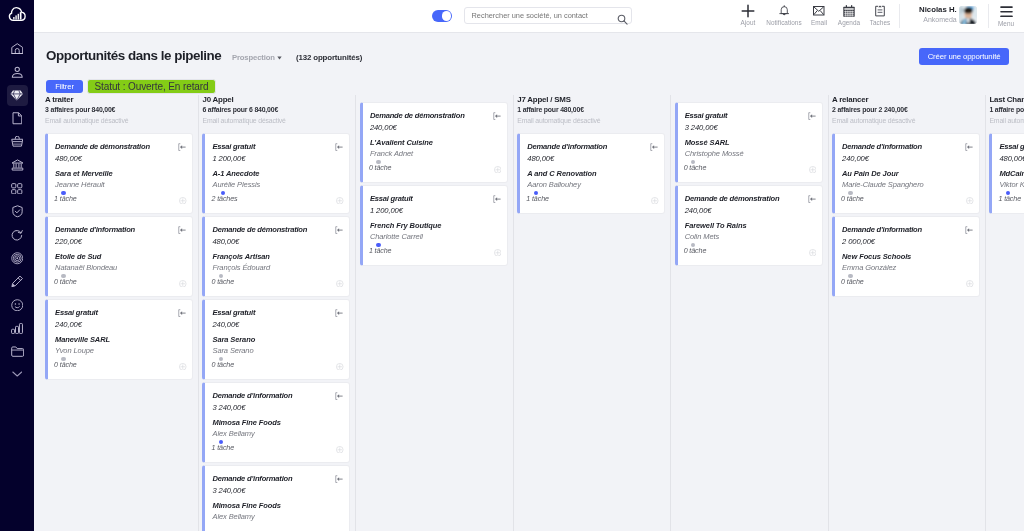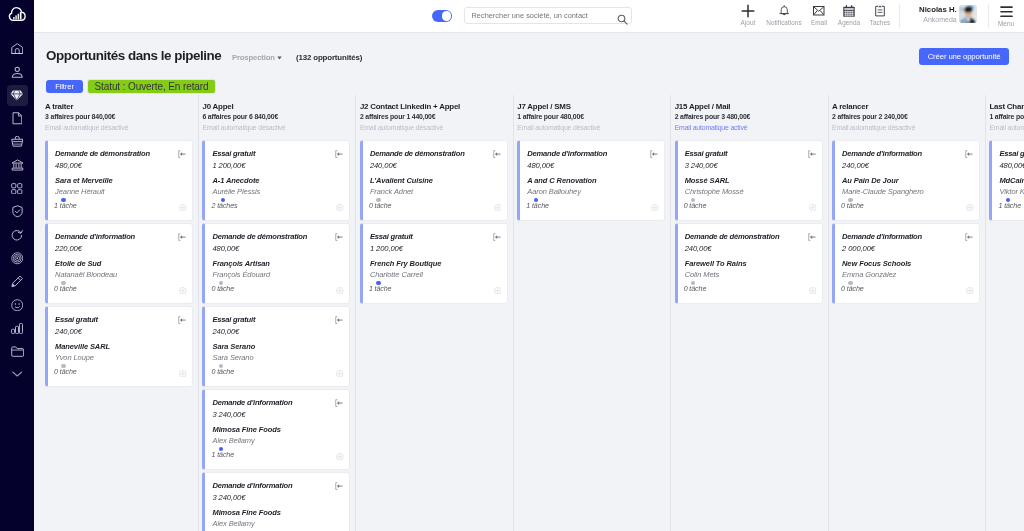--- a/index.html
+++ b/index.html
@@ -26,21 +26,21 @@
   #toggle { position:absolute; left:398px; top:10px; width:20px; height:11.5px; border-radius:6px; background:#4767fa; }
   #toggle .knob { position:absolute; right:1px; top:1px; width:9.5px; height:9.5px; border-radius:50%; background:#fff; }
   #search { position:absolute; left:430px; top:7px; width:168px; height:17px; border:1px solid #e4e5eb; border-radius:3px; background:#fff; }
   #search input { position:absolute; left:4.5px; top:0; width:135px; height:15px; border:0; outline:0; background:transparent; font-family:"Liberation Sans",sans-serif; font-size:7.4px; color:#9a9ca5; }
   #search .s-ic { position:absolute; left:152px; top:3px; }
   .tb-actions { position:absolute; left:0; top:0; width:990px; height:31px; }
   .tb-act { position:absolute; top:5px; width:44px; margin-left:-22px; display:flex; flex-direction:column; align-items:center; }
   .tb-act .ic { height:12px; display:flex; align-items:center; justify-content:center; }
   .tb-act .lb { font-size:6.4px; color:#9b9da6; margin-top:2px; letter-spacing:.05px; }
   .tb-sep { position:absolute; top:4px; width:1px; height:24px; background:#e9eaee; }
-  #user { position:absolute; left:885px; top:5px; display:flex; }
+  #user { position:absolute; left:885px; top:5px; display:flex; align-items:center; }
   #user .utext { text-align:right; margin-right:6px; }
   #user .uav { margin-left:-4px; }
   #user .uname { font-size:7.8px; font-weight:bold; color:#22242b; line-height:10px; }
   #user .uorg { font-size:7px; color:#a2a4ad; line-height:9px; }
   #user .uav { width:18px; height:18px; border-radius:3px; overflow:hidden; }
   #menu { position:absolute; left:972px; top:6px; width:40px; margin-left:-20px; display:flex; flex-direction:column; align-items:center; }
   #menu .ic { height:11px; display:flex; align-items:center; }
   #menu .lb { font-size:6.4px; color:#9b9da6; margin-top:3px; }
   
   #page { position:absolute; left:34px; top:33px; width:990px; height:498px; }
@@ -49,21 +49,21 @@
   #psel .car { display:inline-block; margin-left:2px; position:relative; top:0px; }
   #pcount { position:absolute; left:262px; top:19.5px; font-size:7.9px; color:#2c2e36; font-weight:bold; letter-spacing:-.15px; }
   #createbtn { position:absolute; left:885px; top:15px; width:90px; height:17px; padding:0; background:#4767fa; color:#fff; border:0; border-radius:3px; font-family:"Liberation Sans",sans-serif; font-size:7.8px; display:flex; align-items:center; justify-content:center; letter-spacing:-.15px; }
   #filterbtn { position:absolute; left:12px; top:47px; width:37px; height:13px; padding:0; background:#4767fa; color:#fff; border:0; border-radius:3px; font-family:"Liberation Sans",sans-serif; font-size:7.6px; display:flex; align-items:center; justify-content:center; letter-spacing:-.1px; }
   #filterchip { position:absolute; left:53px; top:46px; height:15px; padding:0 6.5px; background:#84cc16; border:1px solid #e4e5eb; border-radius:3px; font-size:10px; color:#33353d; display:flex; align-items:center; letter-spacing:-.1px; }
   
   #board { position:absolute; left:6.6px; top:62px; width:984px; height:436px; display:flex; }
   .col { width:157.4px; flex:0 0 157.4px; position:relative; padding-left:4.5px; padding-right:5px; }
   .col .sep { position:absolute; left:0; top:0; width:1px; height:436px; background:#e2e3e8; }
   .col:first-child .sep { display:none; }
-  .col .chead { padding-top:7px; }
+  .col .chead { padding-top:0; }
   .col .ctitle { font-size:7.9px; font-weight:bold; color:#1e2028; line-height:10px; white-space:nowrap; letter-spacing:-.2px; }
   .col .csum { font-size:6.9px; font-weight:bold; color:#2e3038; line-height:10px; white-space:nowrap; letter-spacing:-.18px; }
   .col .cmail { font-size:6.9px; color:#bcbec6; line-height:11px; white-space:nowrap; letter-spacing:-.18px; }
   .col .cmail.on { color:#6d7ef9; }
   .cards { margin-top:7px;font-style:italic; }
   .card { position:relative; background:#fff; border:1px solid #ebecf0; border-left:3px solid #94a7f6; border-radius:3px; height:81px; margin-bottom:2px; padding:8px 7px 0 7px; }
   .card .ctype { font-size:7.6px; font-weight:bold; color:#1e2028; line-height:10.5px; white-space:nowrap; overflow:hidden; letter-spacing:-.22px; }
   .card .camt { font-size:7.6px; color:#1e2028; line-height:11px; letter-spacing:-.1px; }
   .card .ccomp { font-size:7.5px; font-weight:bold; color:#1e2028; line-height:10px; margin-top:5px; white-space:nowrap; overflow:hidden; letter-spacing:-.1px; }
   .card .ccont { font-size:7.5px; color:#74767e; line-height:11px; white-space:nowrap; overflow:hidden; letter-spacing:-.1px; }
@@ -503,25 +503,20 @@
                 <path d="M4.6 1.2H1.5v13.6h3.1" fill="none" stroke="#94969f" stroke-width="1.6" stroke-linecap="butt"></path>
                 <path d="M15.2 8H7" stroke="#74767f" stroke-width="1.8" stroke-linecap="butt"></path>
                 <path d="M8.2 4.1 3.9 8l4.3 3.9z" fill="#74767f"></path>
               </svg></span>
             <span class="pl"></span>
           </div>
         </div>
       </div>
       <div class="col">
         <div class="sep"></div>
-        <div class="chead">
-          <div class="ctitle">J2 Contact Linkedin + Appel</div>
-          <div class="csum">2 affaires pour 1 440,00€</div>
-          <div class="cmail">Email automatique désactivé</div>
-        </div>
         <div class="cards">
           <div class="card">
             <div class="ctype">Demande de démonstration</div>
             <div class="camt">240,00€</div>
             <div class="ccomp">L'Avalient Cuisine</div>
             <div class="ccont">Franck Adnet</div>
             <div class="ctask">
               <span class="dot"></span>
               <span>0 tâche</span>
             </div>
@@ -580,25 +575,20 @@
               </svg></span>
             <span class="pl"><svg width="7.5" height="7.5" viewBox="0 0 14 14">
                 <circle cx="7" cy="7" r="6.2" fill="none" stroke="#d2d4da" stroke-width="1.1"></circle>
                 <path d="M7 3.4v7.2M3.4 7h7.2" stroke="#d2d4da" stroke-width="1.1" stroke-linecap="round"></path>
               </svg></span>
           </div>
         </div>
       </div>
       <div class="col">
         <div class="sep"></div>
-        <div class="chead">
-          <div class="ctitle">J15 Appel / Mail</div>
-          <div class="csum">2 affaires pour 3 480,00€</div>
-          <div class="cmail on">Email automatique activé</div>
-        </div>
         <div class="cards">
           <div class="card">
             <div class="ctype">Essai gratuit</div>
             <div class="camt">3 240,00€</div>
             <div class="ccomp">Mossé SARL</div>
             <div class="ccont">Christophe Mossé</div>
             <div class="ctask">
               <span class="dot"></span>
               <span>0 tâche</span>
             </div>

